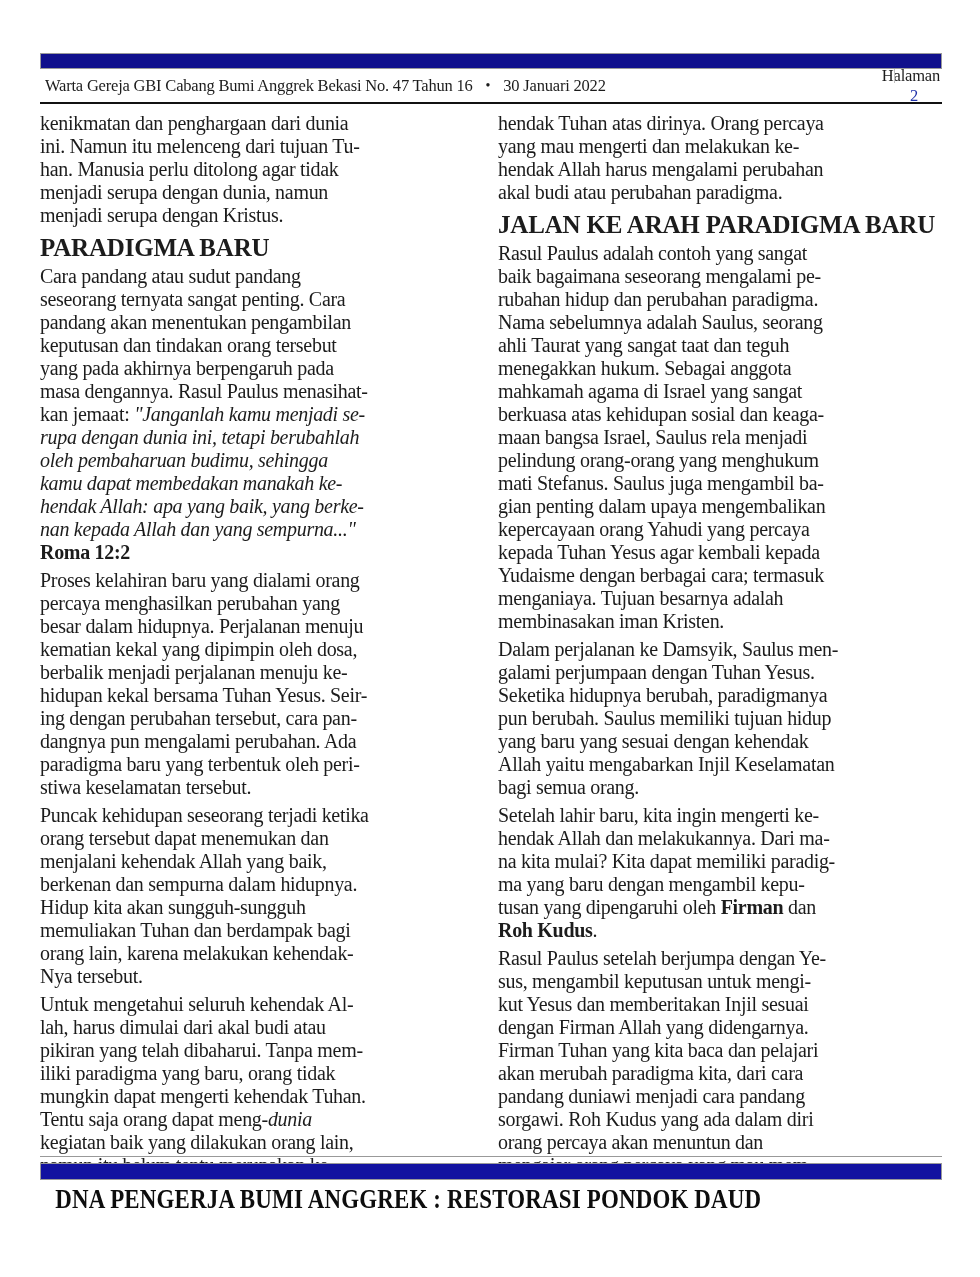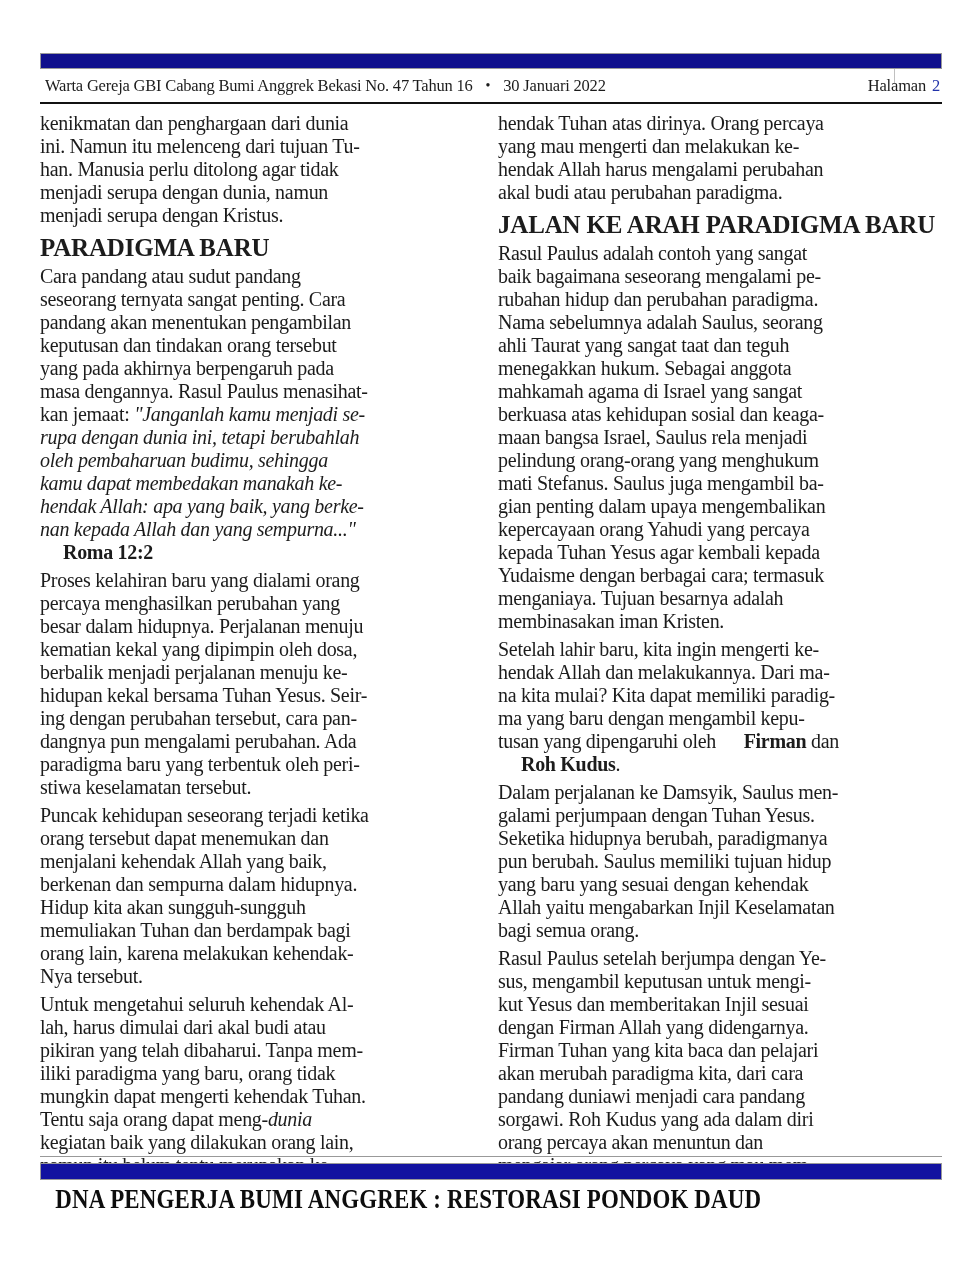--- a/index.html
+++ b/index.html
@@ -35,21 +35,21 @@
     display: flex;
     align-items: center;
     justify-content: space-between;
     height: 33px;
     border-bottom: 2px solid var(--rule);
     font-size: 16.5px;
     letter-spacing: -0.2px;
     white-space: nowrap;
   }
   .htitle { display: flex; align-items: center; gap: 13px; padding-left: 5px; }
-  .hpage  { display: flex; align-items: center; padding-right: 2px; }
+  .hpage  { display: flex; align-items: center; padding-right: 2px; flex-direction: column; }
   .hdiv {
     position: absolute;
     right: 47px;
     top: 0;
     width: 1px;
     height: 14px;
     background: #c0c0c0;
   }
   .pagenum { color: var(--page_number); margin-left: 6px; }
   .bullet { font-size: 14px; }
@@ -70,21 +70,21 @@
   }
   .heading {
     font-weight: 700;
     font-size: 25px;
     line-height: 24px;
     letter-spacing: -0.2px;
     margin: 9px 0 5px 0;
   }
   .seg-regular { font-style: normal; font-weight: normal; }
   .seg-italic  { font-style: italic; }
-  .seg-bold    { font-weight: 700; margin-left: 23px; }
+  .seg-bold    { font-weight: 700; }
   .footer {
     position: absolute;
     left: 40px;
     right: 38px;
     top: 1156px;
   }
   .fline { height: 1px; background: var(--hairline); }
   .fbar {
     margin-top: 6px;
     height: 15px;
@@ -187,33 +187,33 @@
 berkuasa atas kehidupan sosial dan keaga-
 maan bangsa Israel, Saulus rela menjadi
 pelindung orang-orang yang menghukum
 mati Stefanus. Saulus juga mengambil ba-
 gian penting dalam upaya mengembalikan
 kepercayaan orang Yahudi yang percaya
 kepada Tuhan Yesus agar kembali kepada
 Yudaisme dengan berbagai cara; termasuk
 menganiaya. Tujuan besarnya adalah
 membinasakan iman Kristen.</span></p>
-        <p class="para"><span class="seg-regular">Setelah lahir baru, kita ingin mengerti ke-
-hendak Allah dan melakukannya. Dari ma-
-na kita mulai? Kita dapat memiliki paradig-
-ma yang baru dengan mengambil kepu-
-tusan yang dipengaruhi oleh </span><span class="seg-bold">Firman</span><span class="seg-regular"> dan
-</span><span class="seg-bold">Roh Kudus</span><span class="seg-regular">.</span></p>
         <p class="para"><span class="seg-regular">Dalam perjalanan ke Damsyik, Saulus men-
 galami perjumpaan dengan Tuhan Yesus.
 Seketika hidupnya berubah, paradigmanya
 pun berubah. Saulus memiliki tujuan hidup
 yang baru yang sesuai dengan kehendak
 Allah yaitu mengabarkan Injil Keselamatan
 bagi semua orang.</span></p>
+        <p class="para"><span class="seg-regular">Setelah lahir baru, kita ingin mengerti ke-
+hendak Allah dan melakukannya. Dari ma-
+na kita mulai? Kita dapat memiliki paradig-
+ma yang baru dengan mengambil kepu-
+tusan yang dipengaruhi oleh </span><span class="seg-bold">Firman</span><span class="seg-regular"> dan
+</span><span class="seg-bold">Roh Kudus</span><span class="seg-regular">.</span></p>
         <p class="para"><span class="seg-regular">Rasul Paulus setelah berjumpa dengan Ye-
 sus, mengambil keputusan untuk mengi-
 kut Yesus dan memberitakan Injil sesuai
 dengan Firman Allah yang didengarnya.
 Firman Tuhan yang kita baca dan pelajari
 akan merubah paradigma kita, dari cara
 pandang duniawi menjadi cara pandang
 sorgawi. Roh Kudus yang ada dalam diri
 orang percaya akan menuntun dan
 mengajar orang percaya yang mau mem-</span></p>

